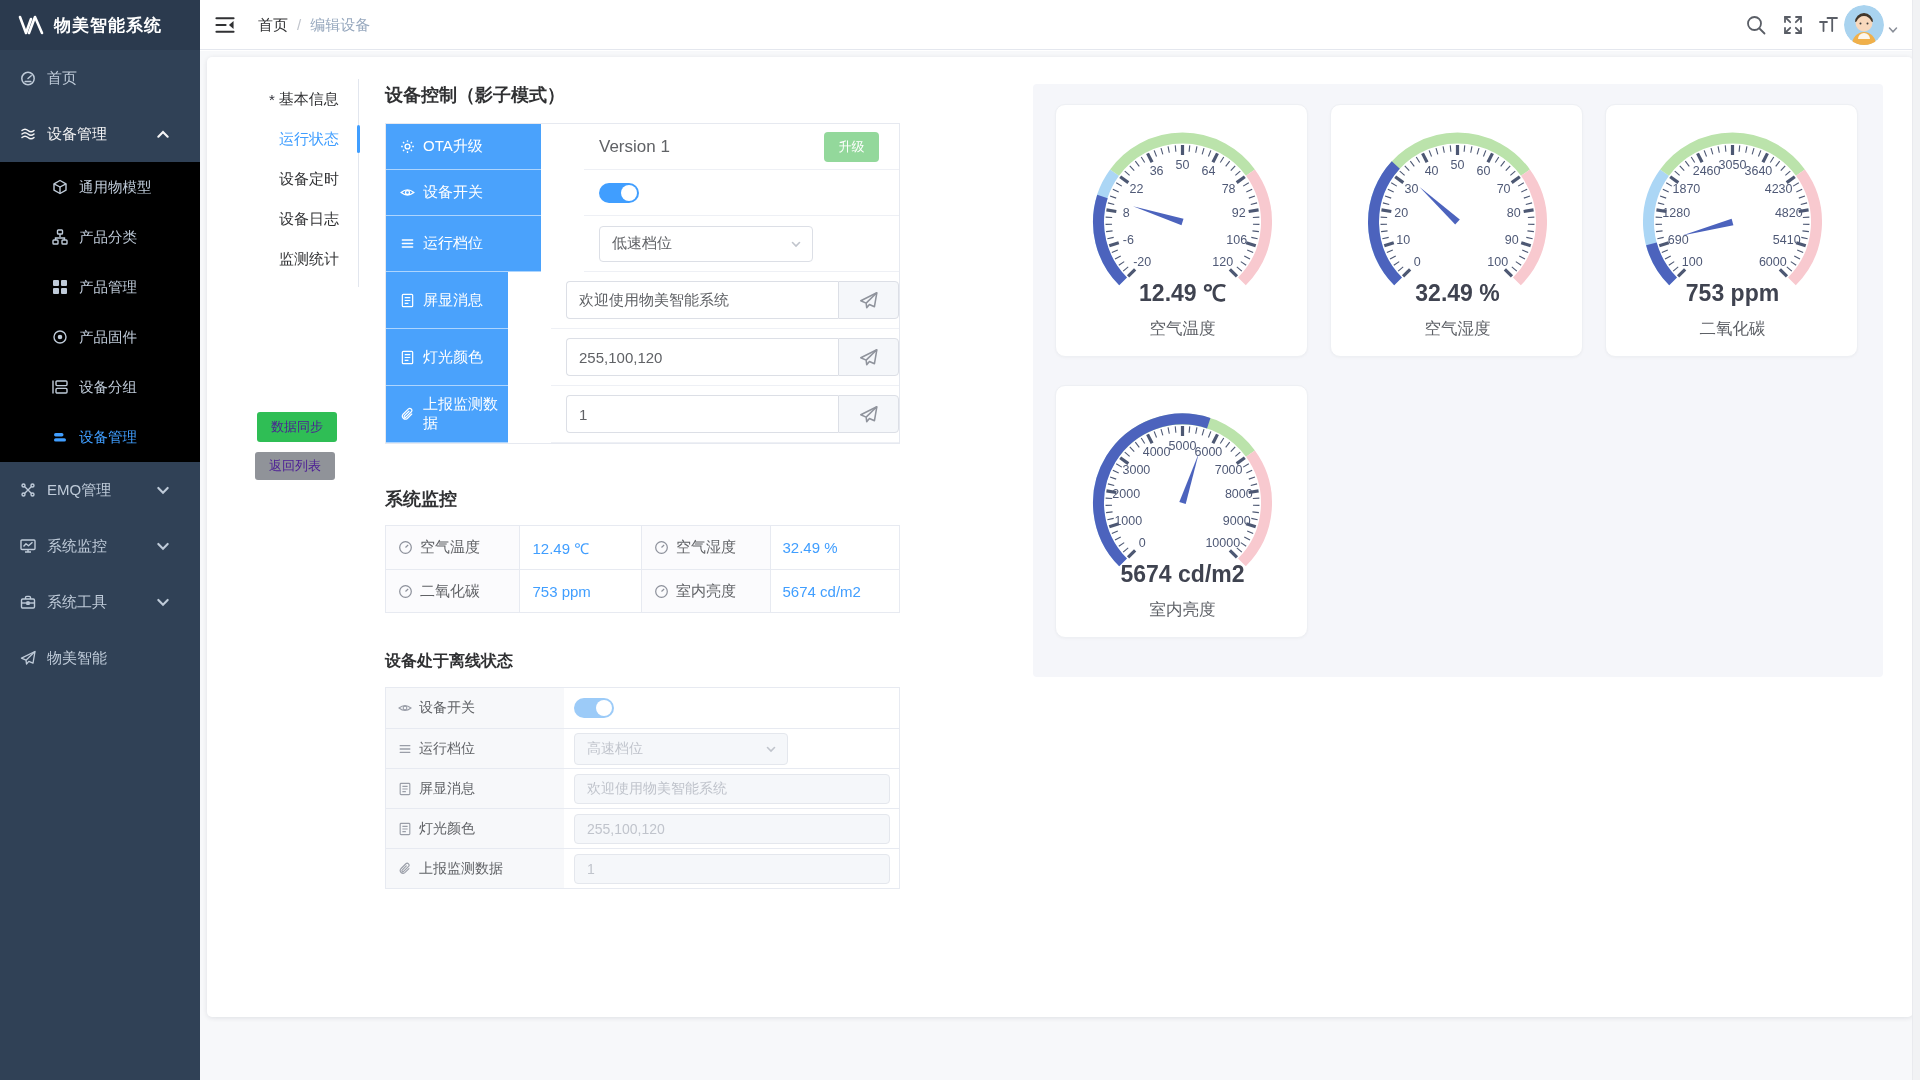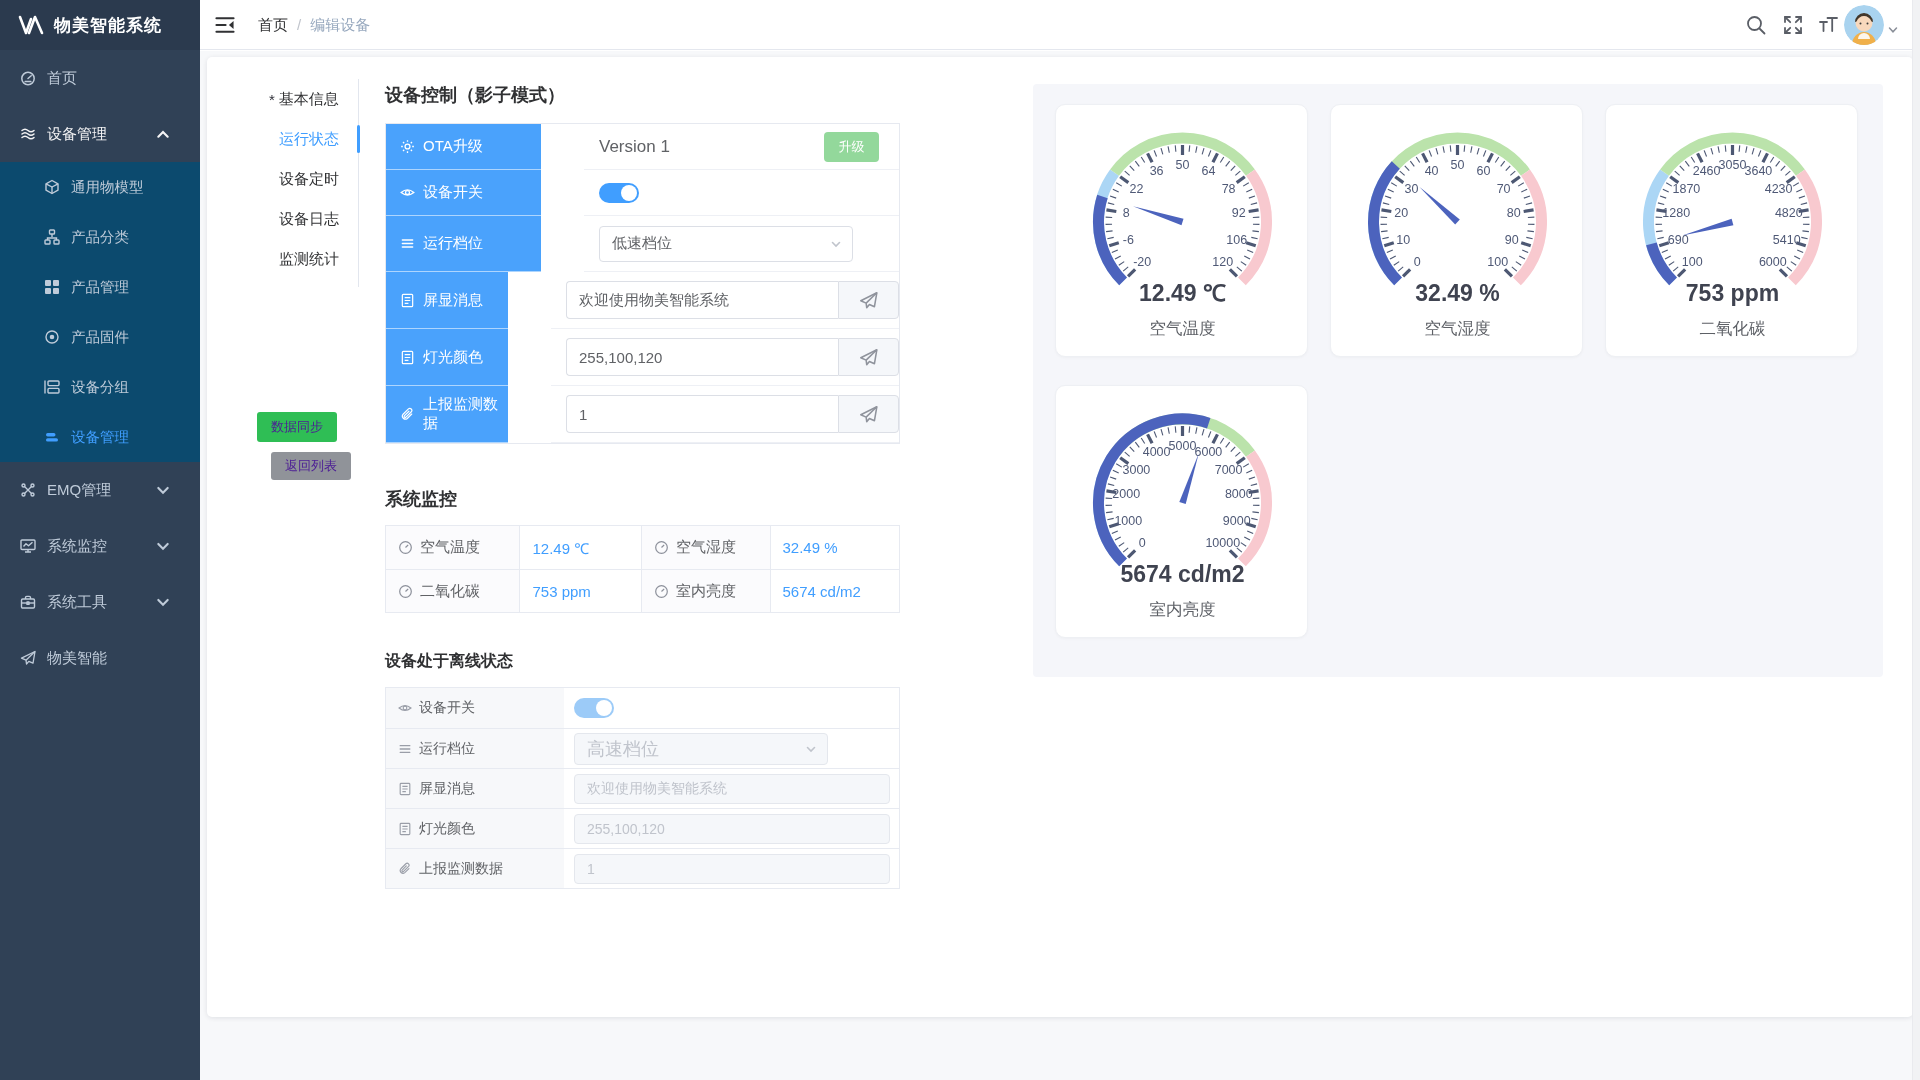--- a/index.html
+++ b/index.html
@@ -6,21 +6,21 @@
   html,body { width:1920px; height:1080px; font-family:"Liberation Sans",sans-serif; background:#fff; overflow:hidden; }
 
   
   .sidebar { position:absolute; left:0; top:0; width:200px; height:1080px; background:#304156; z-index:5; }
   .logo-bar { height:50px; display:flex; align-items:center; padding-left:18px; background:#2b3a4e; }
   .logo-mark { width:26px; height:22px; margin-right:10px; }
   .logo-title { color:#fff; font-size:17px; font-weight:bold; letter-spacing:1px; }
   .menu { position:absolute; top:50px; left:0; right:0; }
   .mi { display:flex; align-items:center; height:56px; padding-left:20px; color:#bfcbd9; font-size:15px; cursor:pointer; position:relative; }
   .mi svg { width:16px; height:16px; margin-right:11px; flex:0 0 16px; }
-  .submenu { background:#0c4a6e; }
+  .submenu { background:#000000;padding-left:8px; }
   .submenu .mi { height:50px; padding-left:44px; font-size:14.5px; }
   .mi.active { color:#409EFF; }
   .mi.parent-open { color:#f4f4f5; }
   .chev { position:absolute; right:18px; width:11px; height:11px; }
 
   
   .header { position:absolute; left:200px; top:0; width:1712px; height:50px; background:#fff; border-bottom:1px solid #e4e7ee; z-index:4; }
   .hamburger { position:absolute; left:14px; top:14px; width:22px; height:22px; cursor:pointer; }
   .crumbs { position:absolute; left:58px; top:16px; font-size:15px; display:flex; gap:9px; }
   .crumb-home { color:#303133; cursor:pointer; }
@@ -36,36 +36,36 @@
 
   
   .tabnav { position:absolute; left:56px; top:22px; width:96px; height:208px; border-right:1px solid #e2e6ee; }
   .tab { height:40px; display:flex; align-items:center; padding-left:16px; font-size:15px; color:#303133; cursor:pointer; position:relative; }
   .tab .req { color:#30313a; margin-right:4px; margin-left:-10px; }
   .tab.active { color:#409EFF; }
   .tab.active::after { content:""; position:absolute; right:-2px; top:6px; bottom:6px; width:3px; background:#409EFF; border-radius:2px; }
 
   .btn { display:flex; align-items:center; justify-content:center; color:#4c1d95; font-size:13px; border-radius:3px; cursor:pointer; border:none; }
   .btn-sync { position:absolute; left:50px; top:355px; width:80px; height:30px; background:#2fbe55; }
-  .btn-back { position:absolute; left:64px; top:395px; width:80px; height:28px; background:#909399; }
+  .btn-back { position:absolute; left:48px; top:395px; width:80px; height:28px; background:#909399; }
 
   .sec-title { position:absolute; font-size:18px; font-weight:bold; color:#303133; }
 
   
   .ftable { position:absolute; left:178px; top:66px; width:515px; border:1px solid #e6e9f0; }
   .frow { display:flex;gap:43px; }
   .flabel { width:155px; background:#4aa2fc; color:#fff; display:flex; align-items:center; padding-left:14px; font-size:15px; gap:8px; border-bottom:1px solid rgba(255,255,255,.55); }
   .flabel svg { width:15px; height:15px; flex:0 0 15px; }
   .fcontent { flex:1; display:flex; align-items:center; padding-left:15px; border-bottom:1px solid #eef0f5; background:#fff; position:relative; }
   .ver-text { font-size:17px; color:#606266; }
   .btn-upg { position:absolute; right:20px; width:55px; height:30px; background:#93d89b; border-radius:4px; color:#fff; font-size:13px; display:flex; align-items:center; justify-content:center; cursor:not-allowed; }
   .switch { width:40px; height:20px; border-radius:10px; background:#409EFF; position:relative; cursor:pointer; }
   .switch::after { content:""; position:absolute; right:2px; top:2px; width:16px; height:16px; border-radius:50%; background:#fff; }
   .switch.dis { background:#9ccbf8; cursor:not-allowed; }
-  .sel { width:254px; height:36px; border:1px solid #dcdfe6; border-radius:4px; display:flex; align-items:center; padding:0 12px; font-size:15px; color:#606266; position:relative; cursor:pointer; background:#fff; }
+  .sel { width:214px; height:36px; border:1px solid #dcdfe6; border-radius:4px; display:flex; align-items:center; padding:0 12px; font-size:15px; color:#606266; position:relative; cursor:pointer; background:#fff; }
   .sel .sChev { position:absolute; right:10px; width:12px; height:12px; color:#c0c4cc; }
   .sel.dis { background:#f5f7fa; border-color:#e4e7ed; color:#c0c4cc; cursor:not-allowed; }
   .igroup { display:flex; }
   .inp { width:272px; height:38px; border:1px solid #dcdfe6; border-right:none; border-radius:4px 0 0 4px; padding:0 12px; font-size:15px; color:#606266; outline:none; font-family:"Liberation Sans",sans-serif; }
   .append { width:61px; height:38px; background:#f5f7fa; border:1px solid #dcdfe6; border-radius:0 4px 4px 0; display:flex; align-items:center; justify-content:center; color:#8f939c; cursor:pointer; }
   .append svg { width:19px; height:19px; }
 
   
   .mtable { position:absolute; left:178px; top:468px; width:515px; border:1px solid #e7eaf1; }
   .mrow { display:flex; height:43px; }
@@ -79,21 +79,21 @@
   .mlabel svg { width:15px; height:15px; color:#8d919b; flex:0 0 15px; }
 
   
   .otable { position:absolute; left:178px; top:630px; width:515px; border:1px solid #e7eaf1; }
   .orow { display:flex; height:40px; }
   .orow + .orow { border-top:1px solid #e7eaf1; }
   .olabel { width:178px; background:#f7f8fa; color:#606266; font-size:14px; display:flex; align-items:center; gap:7px; padding-left:12px; }
   .olabel svg { width:14px; height:14px; color:#9a9ea8; flex:0 0 14px; }
   .ocontent { flex:1; display:flex; align-items:center; padding-left:10px; background:#fff; }
   .oinp { width:316px; height:30px; background:#f5f7fa; border:1px solid #e4e7ed; border-radius:4px; color:#c0c4cc; font-size:14px; padding:0 12px; outline:none; font-family:"Liberation Sans",sans-serif; }
-  .sel.small { height:32px; font-size:18px;font-family:Liberation Serif, serif; }
+  .sel.small { height:32px; font-size:14px;font-family:Liberation Serif, serif; }
 
   
   .gpanel { position:absolute; left:826px; top:27px; width:850px; height:593px; background:#f5f6fa; border-radius:4px; }
   .gcard { position:absolute; width:253px; height:253px; background:#fff; border-radius:10px; border:1px solid #eef0f4; box-shadow:0 1px 3px rgba(0,0,0,.03); }
 
   .scroll-track { position:absolute; right:0; top:0; width:8px; height:1080px; background:#f1f2f4; border-left:1px solid #e9eaee; z-index:9; }
 </style>
 </head>
 <body>
 

